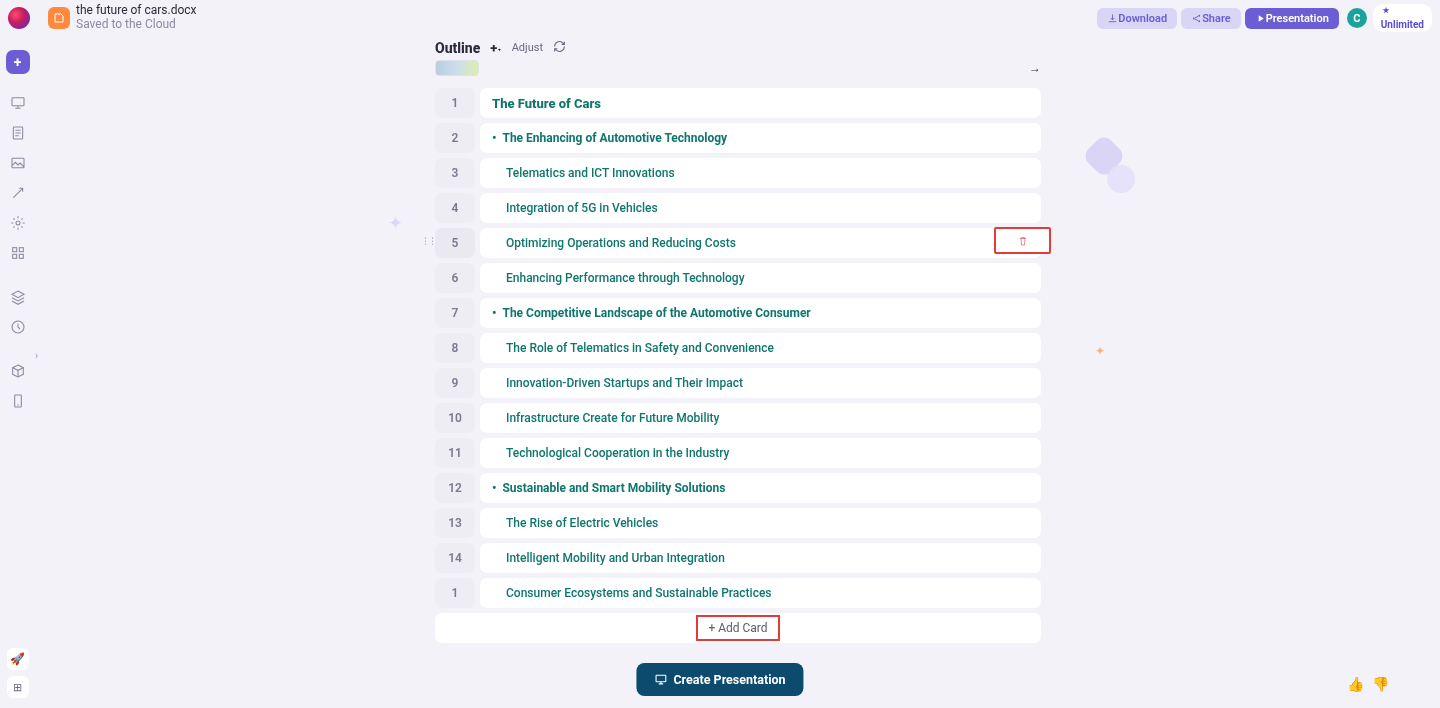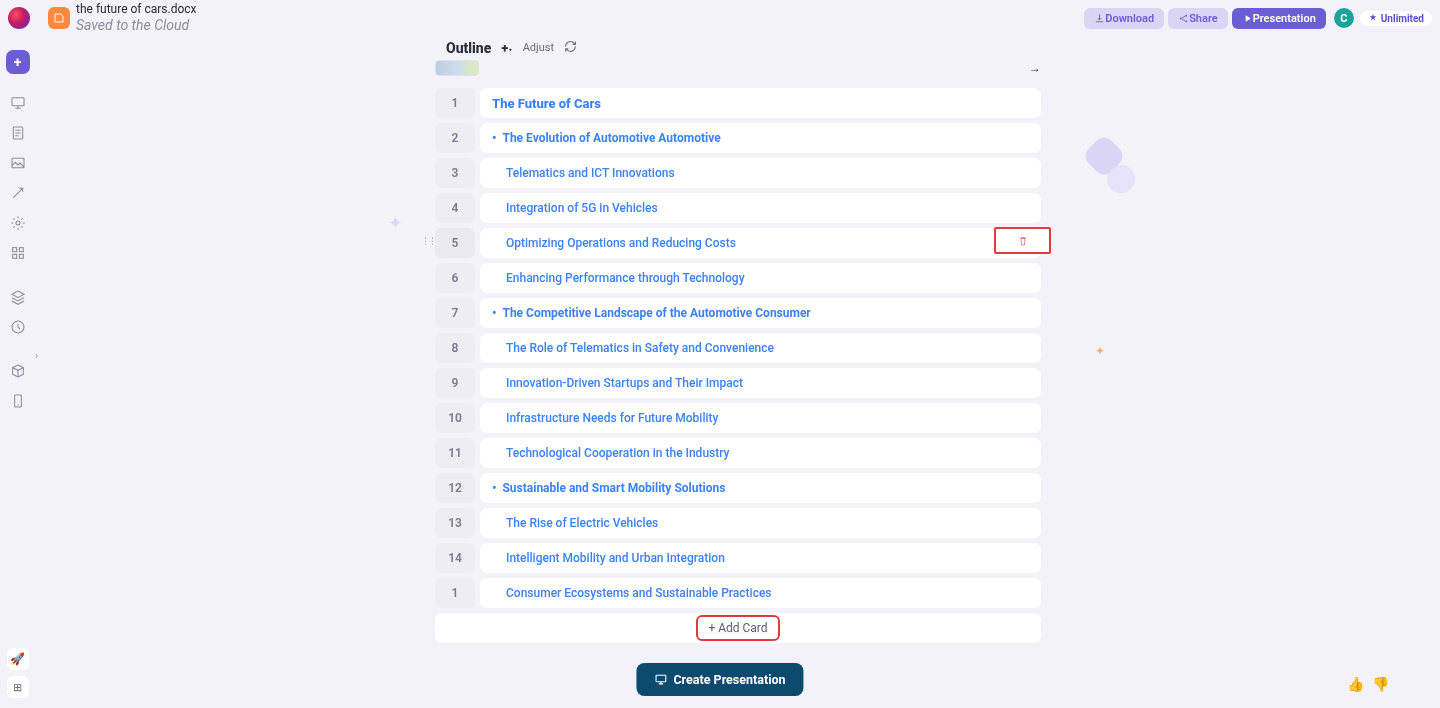--- a/index.html
+++ b/index.html
@@ -4,62 +4,62 @@
 <style>
   * { margin: 0; padding: 0; box-sizing: border-box; font-family: -apple-system, BlinkMacSystemFont, "Segoe UI", Roboto, sans-serif; }
   body { background: #f3f2f8; width: 1440px; height: 708px; overflow: hidden; position: relative; }
 
   .topbar { position: absolute; top: 0; left: 0; right: 0; height: 36px; display: flex; align-items: center; padding: 0 8px; }
   .logo { width: 22px; height: 22px; border-radius: 50%; background: radial-gradient(circle at 35% 35%, #ff4d6d 0%, #c81d5e 40%, #4f2bd9 100%); margin-right: 6px; }
   .doc-icon { width: 22px; height: 22px; background: #ff8a3d; border-radius: 6px; display: flex; align-items: center; justify-content: center; margin: 0 6px 0 12px; }
   .doc-icon svg { width: 12px; height: 12px; fill: #fff; }
   .doc-info { display: flex; flex-direction: column; line-height: 1.15; }
   .doc-title { font-size: 12px; font-weight: 400; color: #2a2a3a; }
-  .doc-subtitle { font-size: 14px; color: #8b8ba0; font-style: italic; }
+  .doc-subtitle { font-size: 12px; color: #8b8ba0; }
   .top-spacer { flex: 1; }
   .btn { border: none; border-radius: 6px; padding: 4px 10px; font-size: 11px; font-weight: 600; cursor: pointer; display: inline-flex; align-items: center; margin-left: 4px; }
   .btn-lav { background: #d9d6f5; color: #6b5dd3; }
   .btn-pur { background: #6b5dd3; color: #fff; }
   .avatar { width: 20px; height: 20px; border-radius: 50%; background: #1aa39a; color: #fff; font-size: 11px; font-weight: 700; display: flex; align-items: center; justify-content: center; margin-left: 8px; }
-  .unlimited { margin-left: 6px; background: #fff; border-radius: 10px; padding: 2px 8px; font-size: 10px; font-weight: 700; color: #5a4dcf; display: inline-flex; gap: 3px; }
+  .unlimited { margin-left: 6px; background: #fff; border-radius: 10px; padding: 2px 8px; font-size: 10px; font-weight: 700; color: #5a4dcf; display: inline-flex; gap: 3px; flex-direction: column; }
 
   .leftbar { position: absolute; top: 40px; left: 0; width: 35px; bottom: 0; display: flex; flex-direction: column; align-items: center; padding-top: 10px; }
   .lb-add { width: 24px; height: 24px; background: #6b5dd3; border-radius: 7px; color: #fff; display: flex; align-items: center; justify-content: center; font-size: 14px; font-weight: 700; margin-bottom: 14px; cursor: pointer; }
   .lb-icon { width: 18px; height: 18px; margin: 6px 0; color: #8b8ba0; display: flex; align-items: center; justify-content: center; cursor: pointer; }
   .lb-icon svg { width: 16px; height: 16px; fill: none; stroke: currentColor; stroke-width: 1.6; }
   .lb-gap { height: 14px; }
   .lb-bottom { margin-top: auto; margin-bottom: 10px; display: flex; flex-direction: column; align-items: center; gap: 6px; }
   .lb-tile { width: 22px; height: 22px; background: #fff; border-radius: 6px; display: flex; align-items: center; justify-content: center; }
   .lb-expand { position: absolute; left: 35px; top: 350px; width: 10px; height: 14px; color: #9b9bb0; cursor: pointer; font-size: 10px; }
 
-  .subhead { position: absolute; top: 38px; left: 446px; display: flex; align-items: center; gap: 10px; }
+  .subhead { position: absolute; top: 38px; left: 435px; display: flex; align-items: center; gap: 10px; }
   .subhead .title { font-size: 14px; font-weight: 800; color: #2a2a3a; }
   .subhead .ai { font-size: 13px; color: #2a2a3a; font-weight: 800; }
   .subhead .adjust { font-size: 11px; color: #6a6a80; cursor: pointer; text-align: right; }
   .subhead .refresh { color: #6a6a80; cursor: pointer; }
 
   .content { position: absolute; top: 60px; left: 435px; width: 606px; bottom: 8px; overflow: visible; }
   .preview-row { display: flex; align-items: center; margin-bottom: 12px; }
   .preview-card { width: 44px; height: 16px; border-radius: 4px; background: linear-gradient(90deg,#bcd 0%,#cde 50%,#dea 100%); border: 1px solid #e0e0ea; }
   .preview-arrow { margin-left: auto; font-size: 12px; color: #2a2a3a; cursor: pointer; }
 
   .row { display: flex; align-items: center; margin-bottom: 5px; position: relative; }
   .num { width: 40px; height: 30px; background: #eeedf3; border-radius: 7px; display: flex; align-items: center; justify-content: center; font-size: 12px; color: #7a7a90; font-weight: 600; margin-right: 5px; }
-  .card { flex: 1; height: 30px; background: #fff; border-radius: 7px; display: flex; align-items: center; padding: 0 12px; font-size: 12px; color: #3b82f6; position: relative; }
+  .card { flex: 1; height: 30px; background: #fff; border-radius: 7px; display: flex; align-items: center; padding: 0 12px; font-size: 12px; color: #0f766e; position: relative; }
   .card.h1 { font-weight: 800; font-size: 13px; }
   .card.h2 { font-weight: 700; }
   .card.h2::before { content: "•"; margin-right: 6px; font-weight: 900; }
   .card.h3 { padding-left: 26px; font-weight: 500; }
   .row.hovered .num { background: #eae9f0; }
   .row.hovered::before { content: "⋮⋮"; position: absolute; left: -14px; top: 8px; font-size: 9px; letter-spacing: -2px; color: #9b9bb0; }
   .delete-box { position: absolute; right: -10px; top: -1px; width: 57px; height: 27px; border: 2px solid #e23b3b; border-radius: 2px; display: flex; align-items: center; justify-content: center; background: #fff; }
   .delete-box svg { width: 12px; height: 12px; stroke: #e06a6a; fill: none; stroke-width: 1.6; }
 
   .addcard-row { height: 30px; background: #fff; border-radius: 7px; display: flex; align-items: center; justify-content: center; font-size: 12px; color: #5a5a70; position: relative; margin-top: 1px; }
-  .addcard-inner { border: 2px solid #e23b3b; padding: 4px 10px; border-radius: 6px; }
+  .addcard-inner { border: 2px solid #e23b3b; padding: 4px 10px; border-radius: 0; }
 
   .create-btn { position: absolute; left: 50%; transform: translateX(-50%); bottom: 12px; background: #0c4a6e; color: #fff; border: none; border-radius: 8px; padding: 9px 18px; font-size: 12.5px; font-weight: 700; display: inline-flex; align-items: center; gap: 6px; cursor: pointer; }
 
   .feedback { position: absolute; right: 50px; bottom: 16px; display: flex; gap: 8px; color: #6a6a80; }
   .feedback span { cursor: pointer; font-size: 14px; }
 
   .bg-blob1 { position: absolute; right: 320px; top: 140px; width: 32px; height: 32px; background: #cfc8f4; border-radius: 10px; transform: rotate(45deg); opacity: .7; }
   .bg-blob2 { position: absolute; right: 305px; top: 165px; width: 28px; height: 28px; background: #e2ddfa; border-radius: 50%; opacity: .8; }
   .bg-star { position: absolute; left: 388px; top: 212px; color: #dcd6f7; font-size: 18px; }
   .bg-spark { position: absolute; right: 335px; top: 344px; color: #ffb07a; font-size: 12px; }
@@ -212,21 +212,21 @@
   <div id="outline-list">
       <div class="row">
         <div class="num">1</div>
         <div class="card h1">
           <span>The Future of Cars</span>
         </div>
       </div>
       <div class="row">
         <div class="num">2</div>
         <div class="card h2">
-          <span>The Evolution of Automotive Automotive</span>
+          <span>The Enhancing of Automotive Technology</span>
         </div>
       </div>
       <div class="row">
         <div class="num">3</div>
         <div class="card h3">
           <span>Telematics and ICT Innovations</span>
         </div>
       </div>
       <div class="row">
         <div class="num">4</div>
@@ -265,21 +265,21 @@
       </div>
       <div class="row">
         <div class="num">9</div>
         <div class="card h3">
           <span>Innovation-Driven Startups and Their Impact</span>
         </div>
       </div>
       <div class="row">
         <div class="num">10</div>
         <div class="card h3">
-          <span>Infrastructure Needs for Future Mobility</span>
+          <span>Infrastructure Create for Future Mobility</span>
         </div>
       </div>
       <div class="row">
         <div class="num">11</div>
         <div class="card h3">
           <span>Technological Cooperation in the Industry</span>
         </div>
       </div>
       <div class="row">
         <div class="num">12</div>

